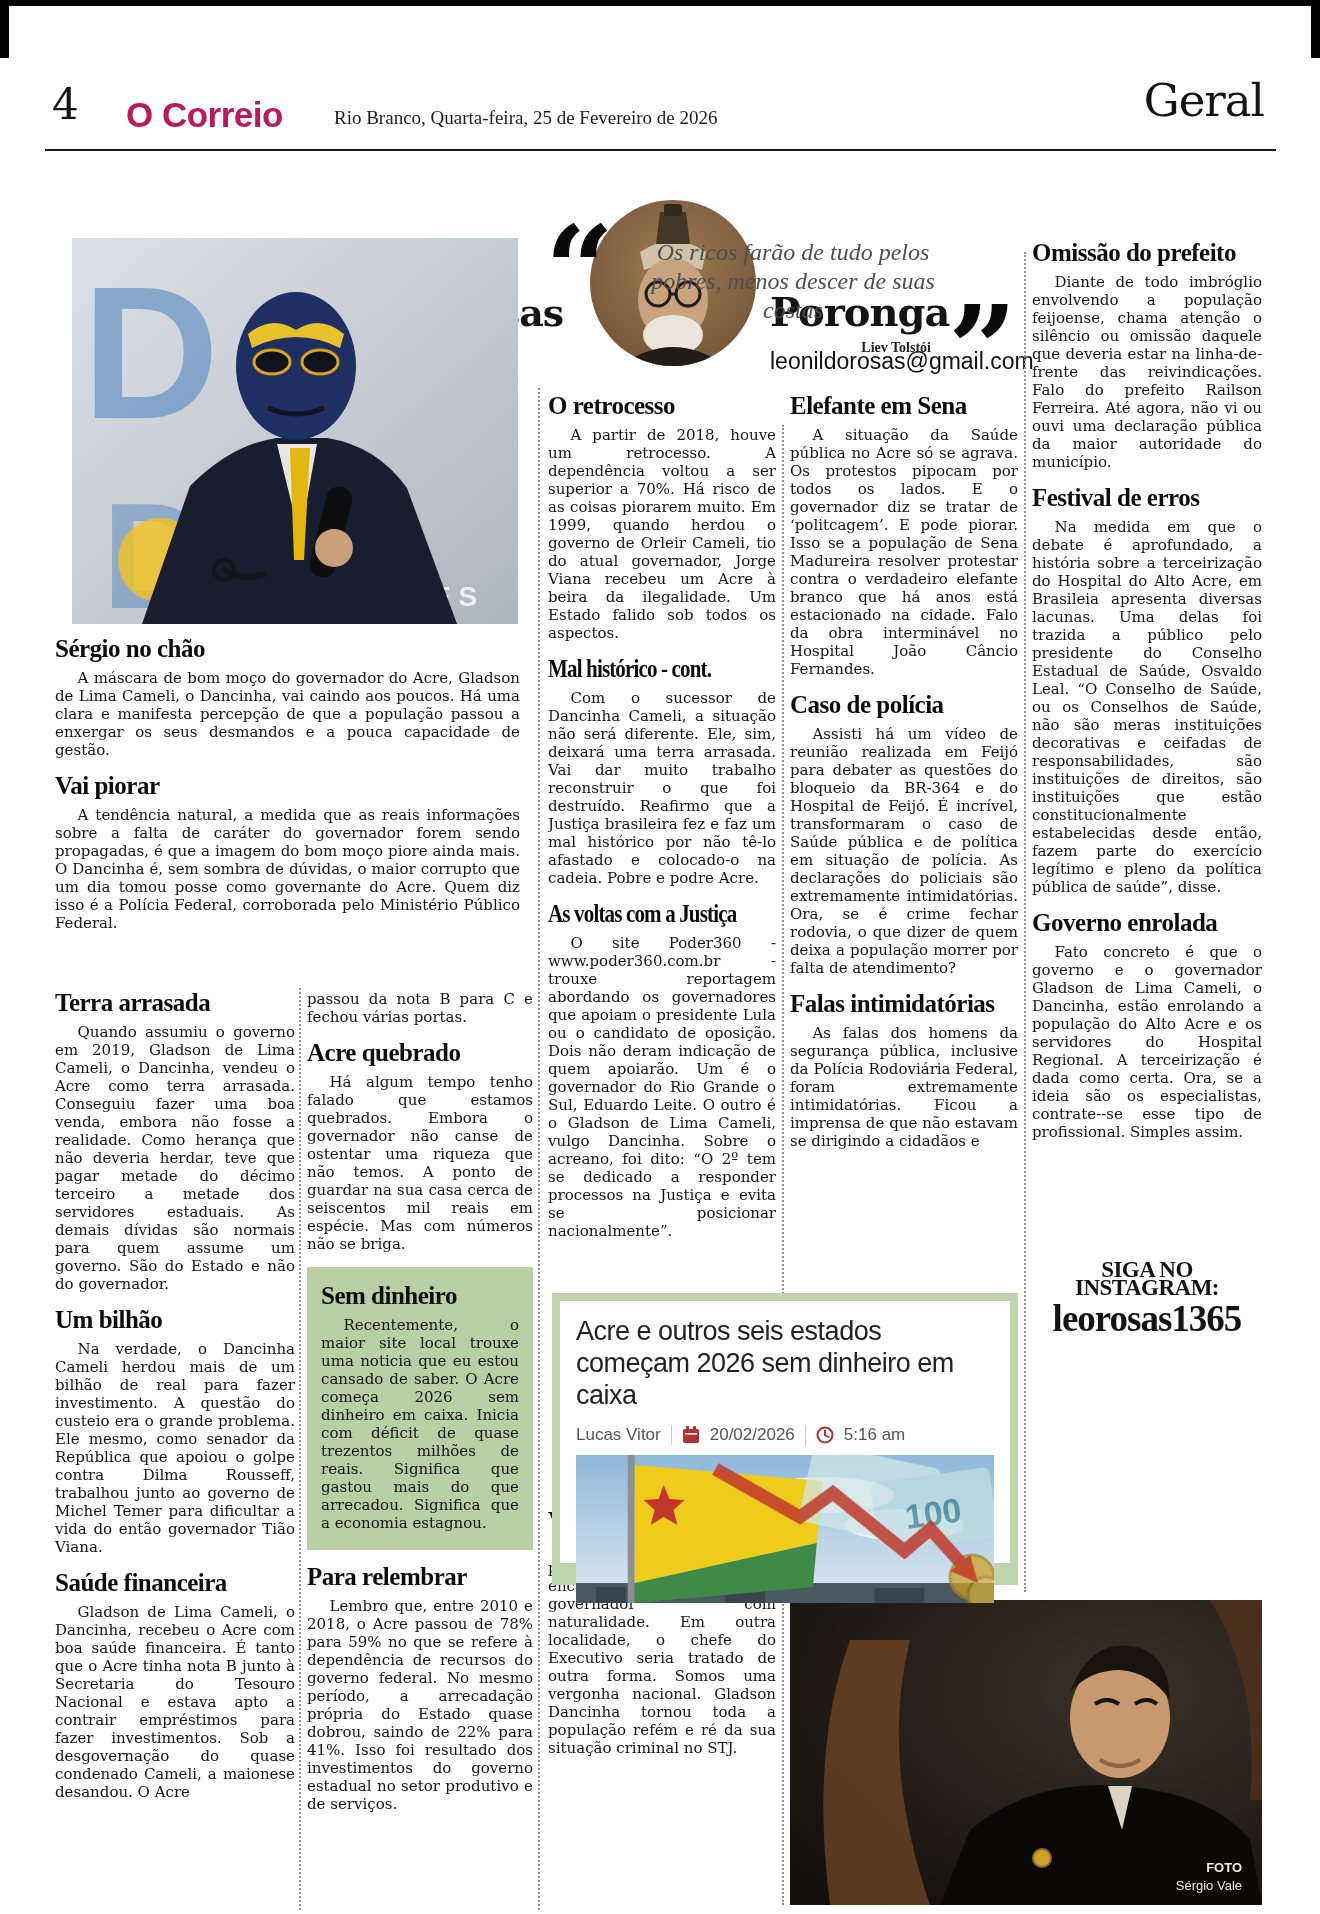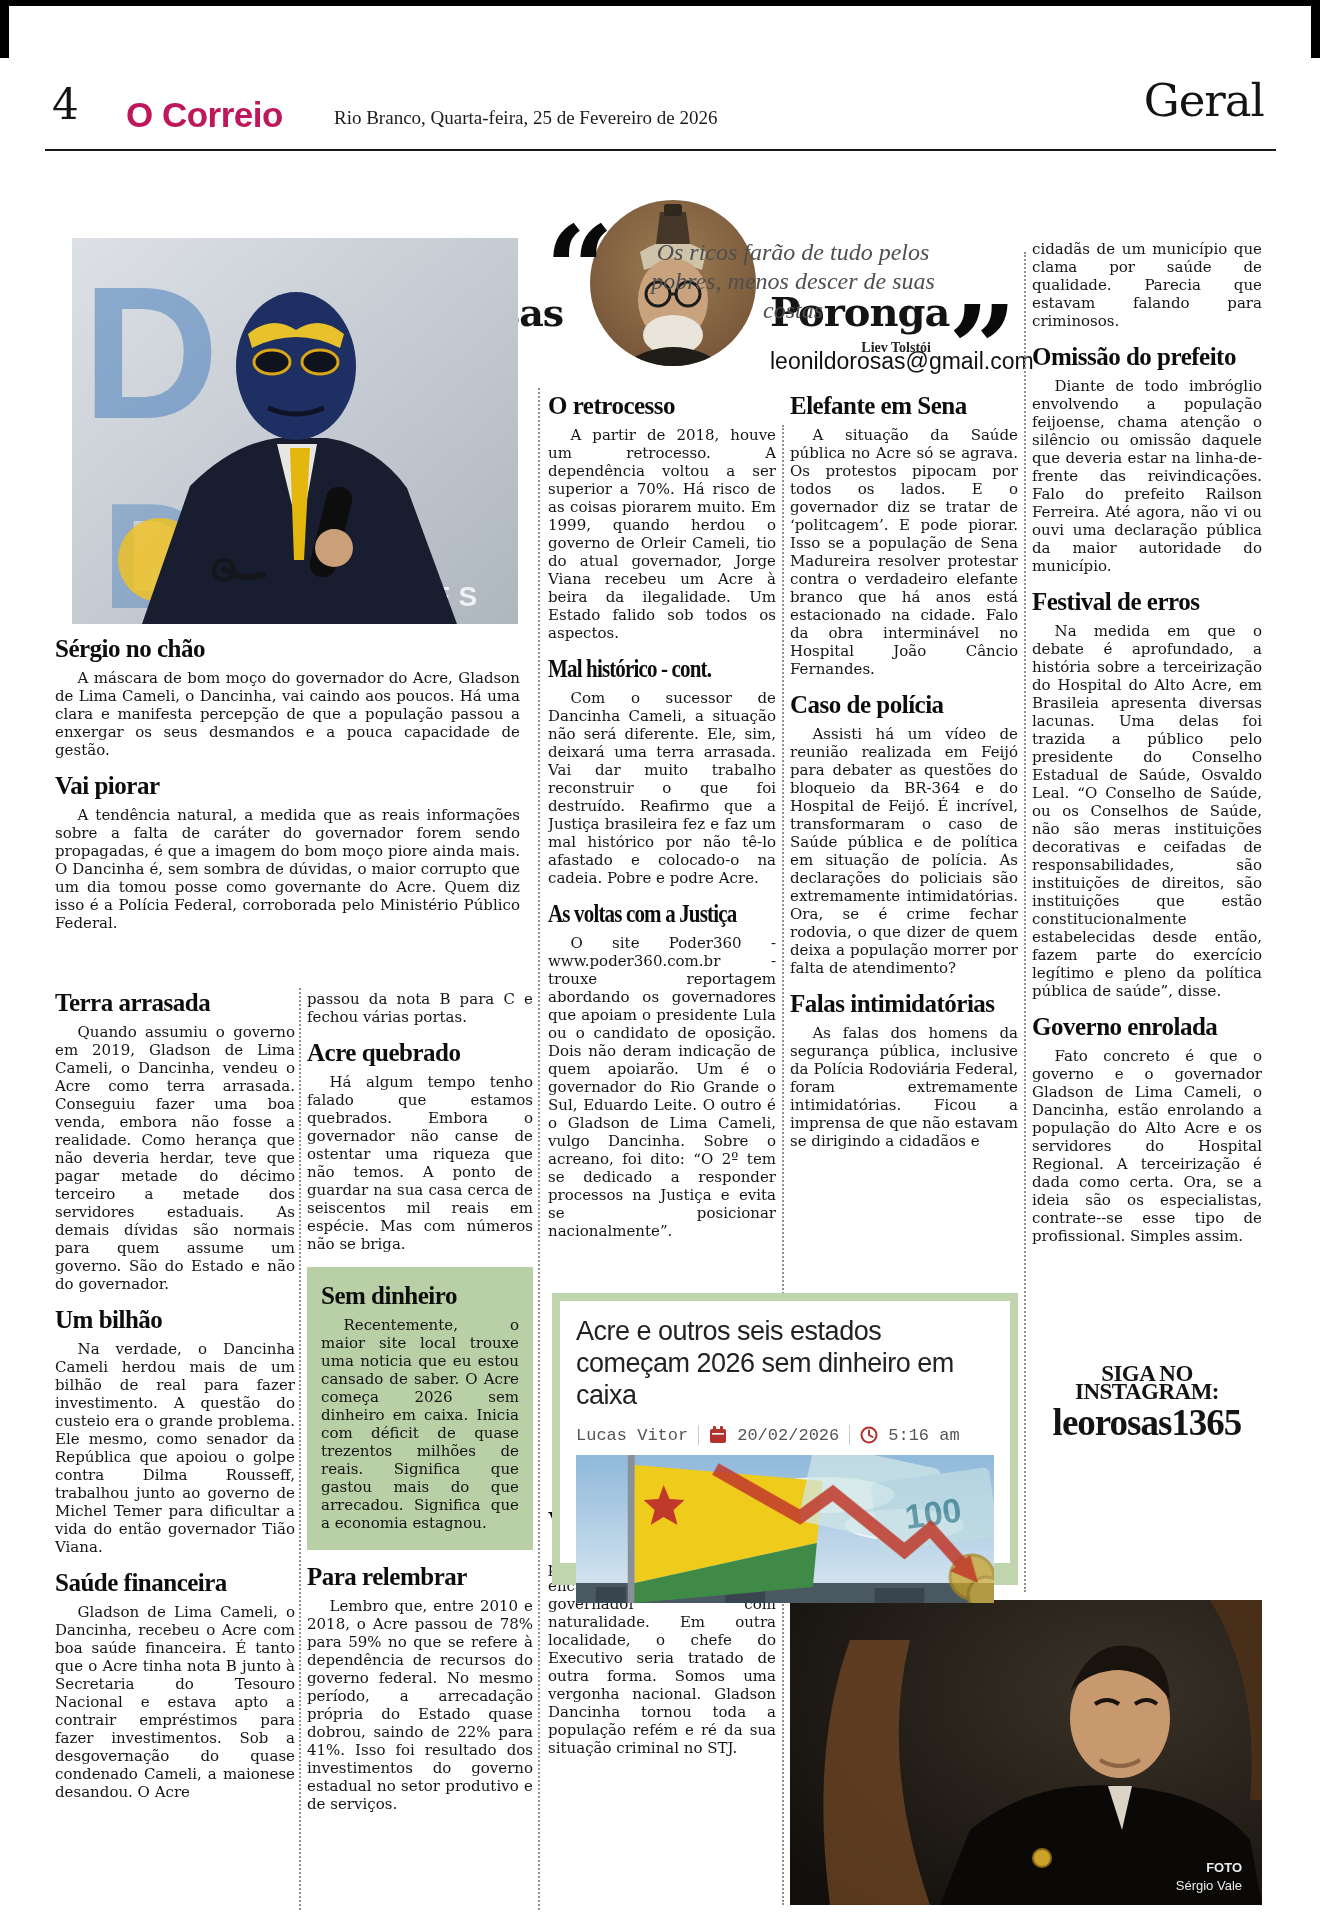--- a/index.html
+++ b/index.html
@@ -40,21 +40,21 @@
   .qauthor{position:absolute;right:86px;top:112px;font-family:Liberation Serif, serif;
            font-weight:bold;font-size:14px;color:#222;}
   
   .greenbox{margin:14px 0 10px 0;background:#b9cfa6;padding:16px 14px 18px 14px;}
   .greenbox h3{margin-top:0;}
   
   .newscard{position:absolute;left:552px;top:1293px;width:466px;height:292px;background:#c0d5ae;z-index:2;padding:0;}
   .newscard-inner{position:absolute;left:8px;top:8px;right:8px;bottom:22px;background:#ffffff;padding:14px 16px 12px 16px;box-sizing:border-box;}
   .card-headline{font-family:"Liberation Sans",sans-serif;font-weight:normal;font-size:27px;line-height:32px;
                  letter-spacing:-0.5px;color:#222;margin:0;text-align:left;}
-  .card-meta{display:flex;align-items:center;gap:10px;margin-top:14px;font-family:Liberation Mono, monospace;
+  .card-meta{display:flex;align-items:center;gap:10px;margin-top:14px;font-family:Liberation Sans, sans-serif;
              font-size:17px;color:#555;}
   .meta-sep{width:0;height:20px;border-left:1px solid #ccc;}
   .card-photo{margin-top:10px;width:100%;height:148px;display:block;}
   
   .insta{margin-top:120px;text-align:center;}
   .insta-label{font-family:"Liberation Serif",serif;font-weight:bold;font-size:23px;letter-spacing:-0.5px;}
   .insta-handle{font-family:"Liberation Serif",serif;font-weight:bold;font-size:37px;letter-spacing:-1px;line-height:1.2;}
   
   .photo{position:absolute;z-index:1;overflow:hidden;}
   svg{display:block;}
@@ -179,21 +179,20 @@
   <div class="tcol" style="left:790px;top:393px;width:228px;height:898px;overflow:hidden;">
     <h3>Elefante em Sena</h3>
     <p>A situação da Saúde pública no Acre só se agrava. Os protestos pipocam por todos os lados. E o governador diz se tratar de ‘politcagem’. E pode piorar. Isso se a população de Sena Madureira resolver protestar contra o verdadeiro elefante branco que há anos está estacionado na cidade. Falo da obra interminável no Hospital João Câncio Fernandes.</p>
     <h3>Caso de polícia</h3>
     <p>Assisti há um vídeo de reunião realizada em Feijó para debater as questões do bloqueio da BR-364 e do Hospital de Feijó. É incrível, transformaram o caso de Saúde pública e de política em situação de polícia. As declarações do policiais são extremamente intimidatórias. Ora, se é crime fechar rodovia, o que dizer de quem deixa a população morrer por falta de atendimento?</p>
     <h3>Falas intimidatórias</h3>
     <p>As falas dos homens da segurança pública, inclusive da Polícia Rodoviária Federal, foram extremamente intimidatórias. Ficou a imprensa de que não estavam se dirigindo a cidadãos e</p>
   </div>
 
   <div class="tcol" style="left:1032px;top:240px;width:230px;height:1352px;overflow:hidden;">
-    <p class="noindent">cidadãs de um município que clama por saúde de qualidade. Parecia que estavam falando para criminosos.</p>
     <h3>Omissão do prefeito</h3>
     <p>Diante de todo imbróglio envolvendo a população feijoense, chama atenção o silêncio ou omissão daquele que deveria estar na linha-de-frente das reivindicações. Falo do prefeito Railson Ferreira. Até agora, não vi ou ouvi uma declaração pública da maior autoridade do município.</p>
     <h3>Festival de erros</h3>
     <p>Na medida em que o debate é aprofundado, a história sobre a terceirização do Hospital do Alto Acre, em Brasileia apresenta diversas lacunas. Uma delas foi trazida a público pelo presidente do Conselho Estadual de Saúde, Osvaldo Leal. “O Conselho de Saúde, ou os Conselhos de Saúde, não são meras instituições decorativas e ceifadas de responsabilidades, são instituições de direitos, são instituições que estão constitucionalmente estabelecidas desde então, fazem parte do exercício legítimo e pleno da política pública de saúde”, disse.</p>
     <h3>Governo enrolada</h3>
     <p>Fato concreto é que o governo e o governador Gladson de Lima Cameli, o Dancinha, estão enrolando a população do Alto Acre e os servidores do Hospital Regional. A terceirização é dada como certa. Ora, se a ideia são os especialistas, contrate--se esse tipo de profissional. Simples assim.</p>
     <div class="insta">
       <div class="insta-label">SIGA NO INSTAGRAM:</div>
       <div class="insta-handle">leorosas1365</div>
     </div>

